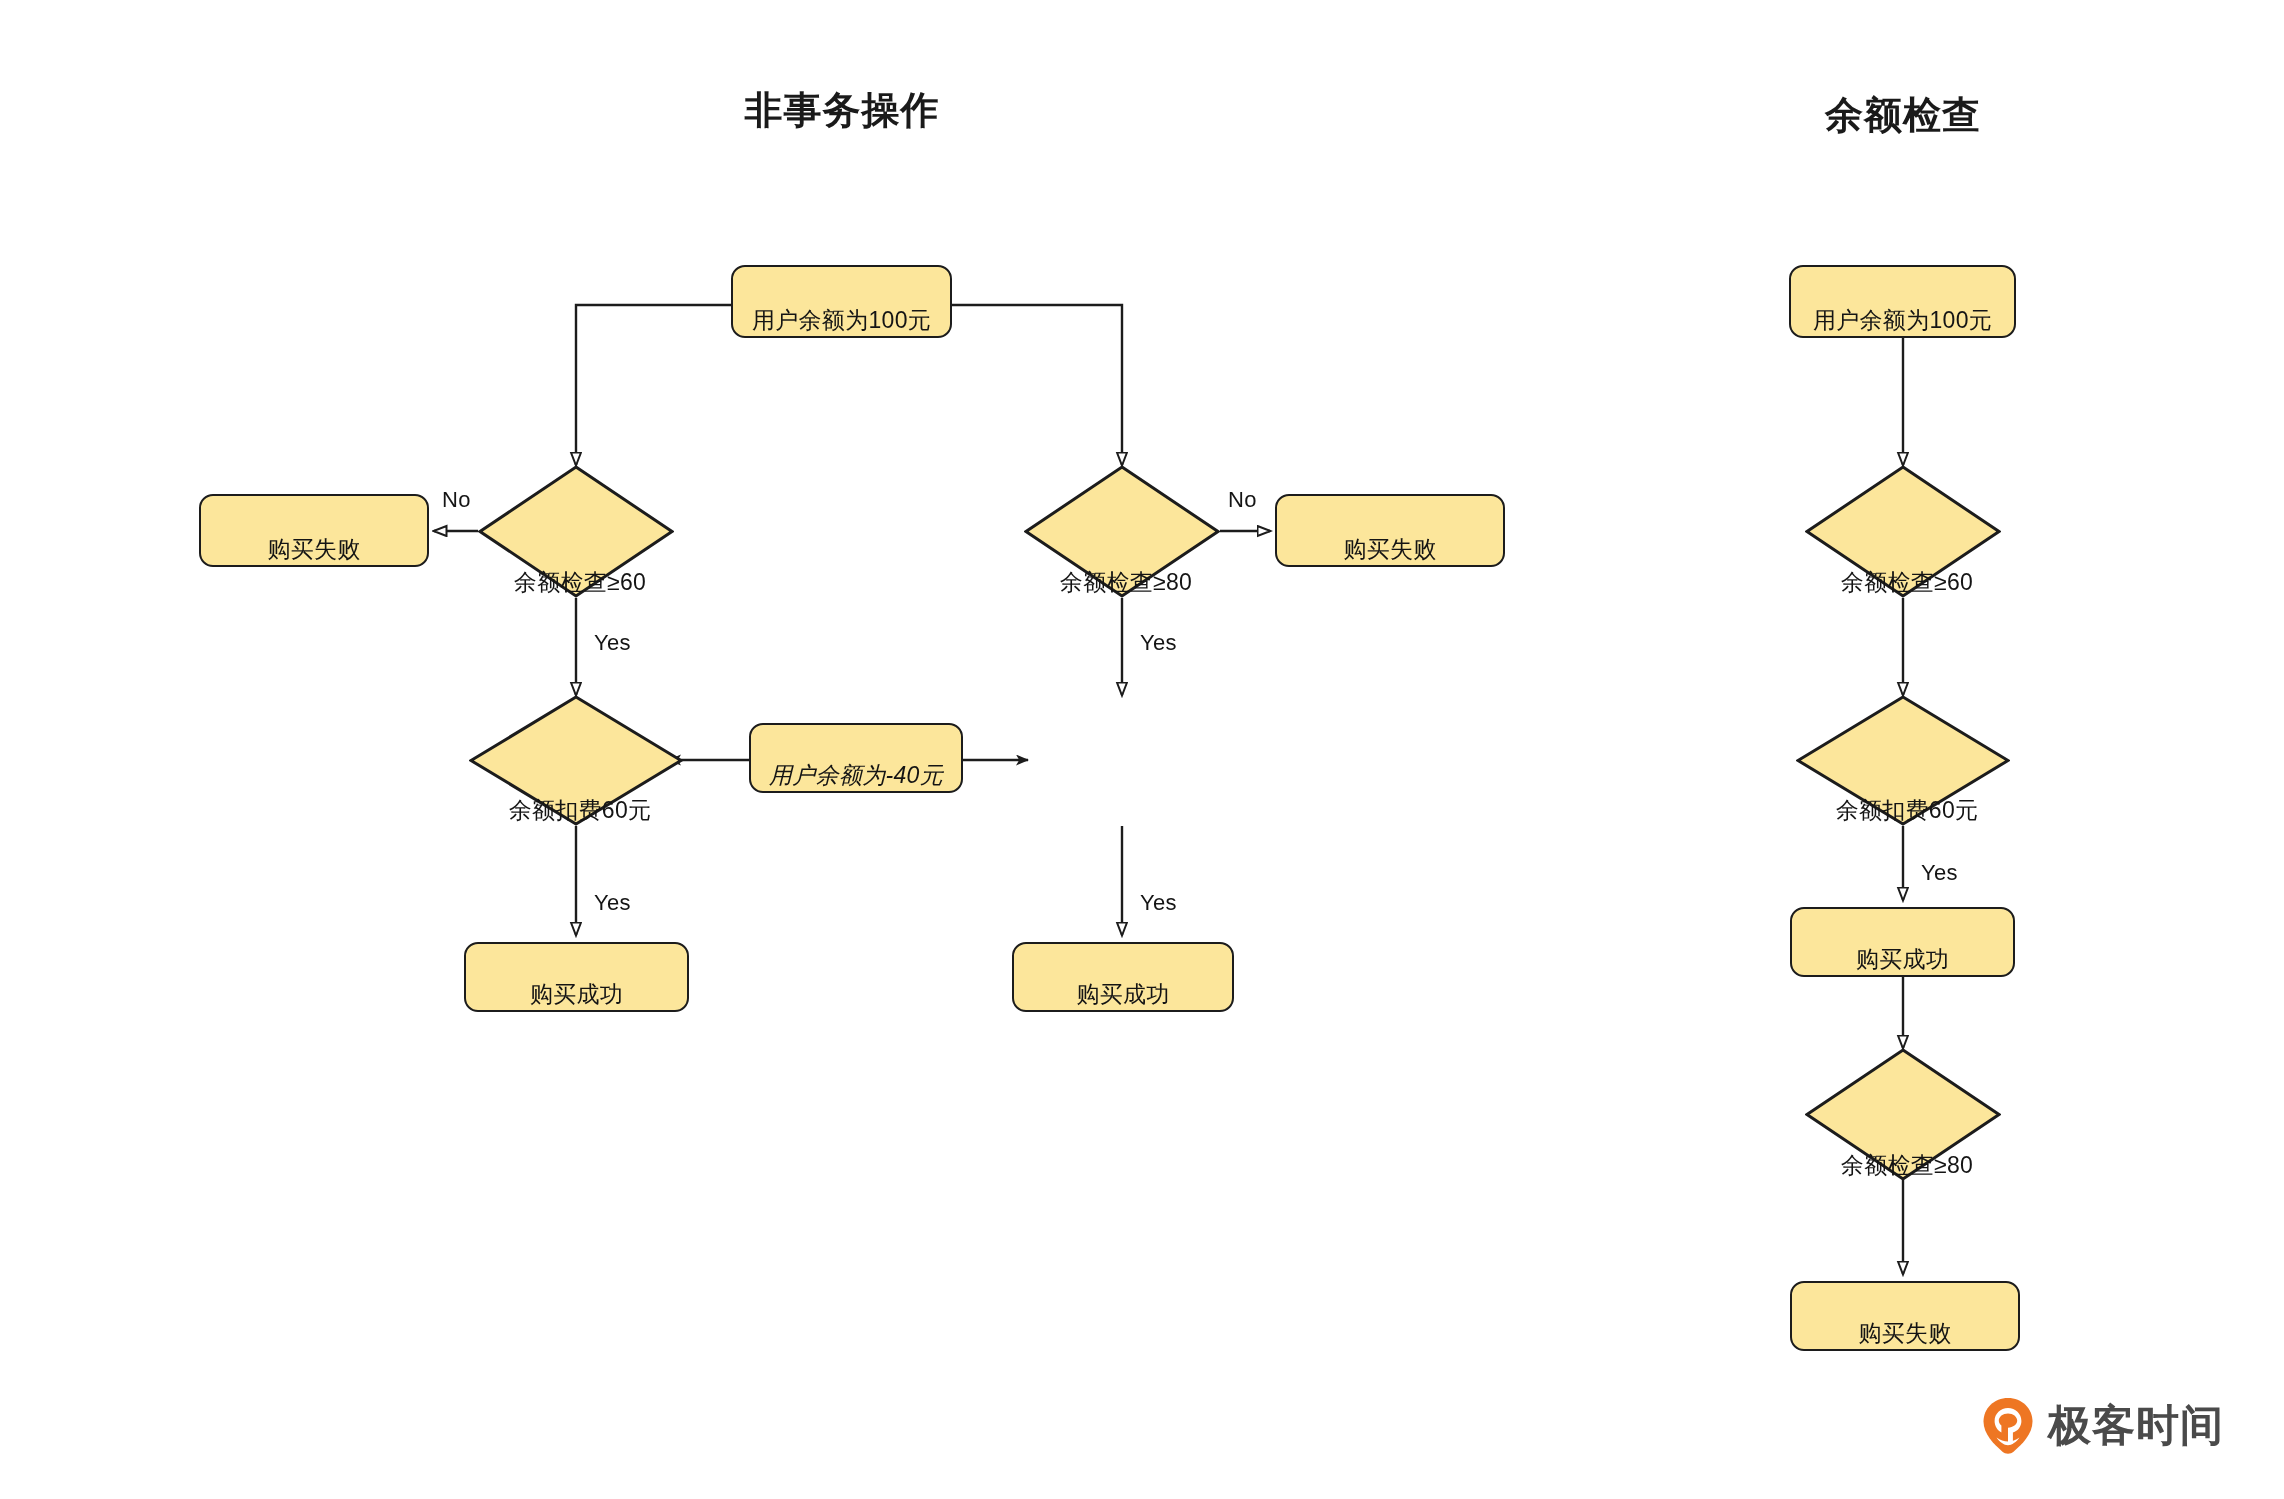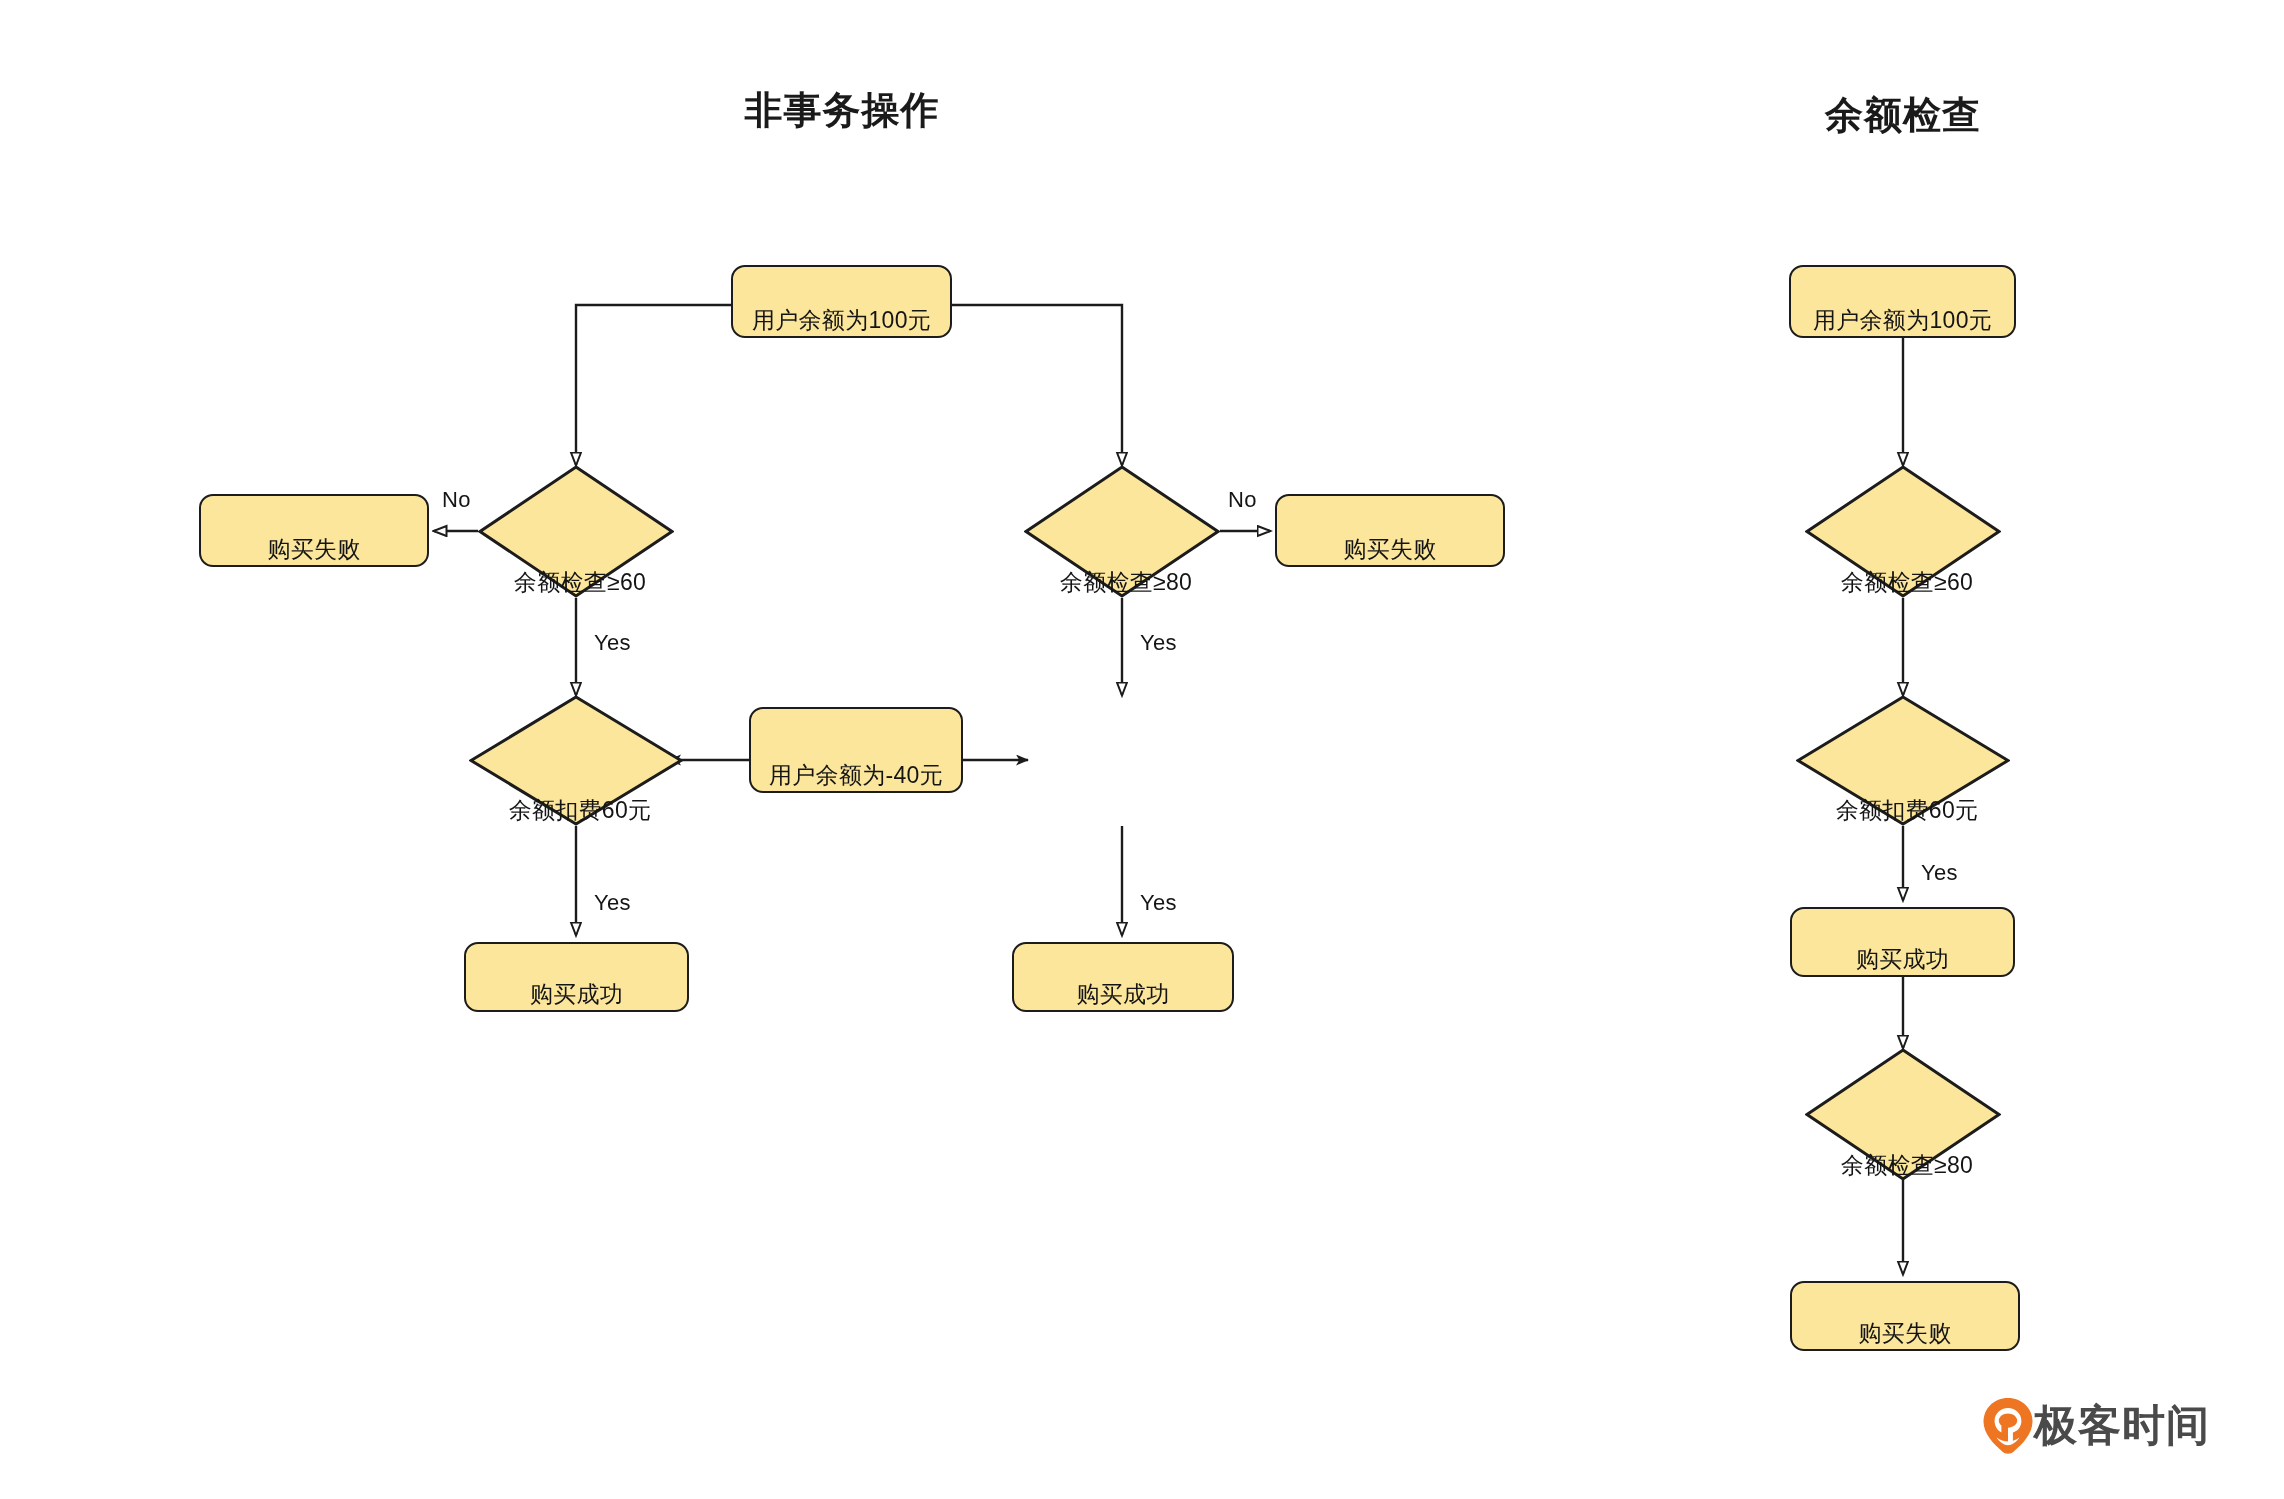--- a/index.html
+++ b/index.html
@@ -70,21 +70,21 @@
     position: absolute;
     font-size: 22px;
     color: #151515;
     white-space: nowrap;
     letter-spacing: 0.3px;
   }
   #logo {
     position: absolute;
     display: flex;
     align-items: center;
-    gap: 0;
+    gap: 14px;
   }
   #logo .logo-text {
     font-size: 43px;
     font-weight: 700;
     color: #4a4a4a;
     letter-spacing: 1px;
     white-space: nowrap;
   }
 </style>
 </head>
@@ -166,21 +166,21 @@
     <span>购买失败</span>
   </div>
 
   <div class="node diamond" style="left:469px; top:695px; width:214px; height:131px;">
     <svg class="dshape" viewBox="0 0 214 131" preserveAspectRatio="none">
       <polygon points="107,2 212,65.5 107,129 2,65.5" fill="#fce69b" stroke="#1c1c1c" stroke-width="3" vector-effect="non-scaling-stroke"></polygon>
     </svg>
     <span class="dlabel">余额扣费60元</span>
   </div>
 
-  <div class="node box" style="left:749px; top:707px; width:214px; height:86px;">
+  <div class="node box" style="left:749px; top:723px; width:214px; height:70px;font-style:italic;">
     <span>用户余额为-40元</span>
   </div>
 
 
   <div class="node box" style="left:464px; top:942px; width:225px; height:70px;">
     <span>购买成功</span>
   </div>
 
   <div class="node box" style="left:1012px; top:942px; width:222px; height:70px;">
     <span>购买成功</span>

